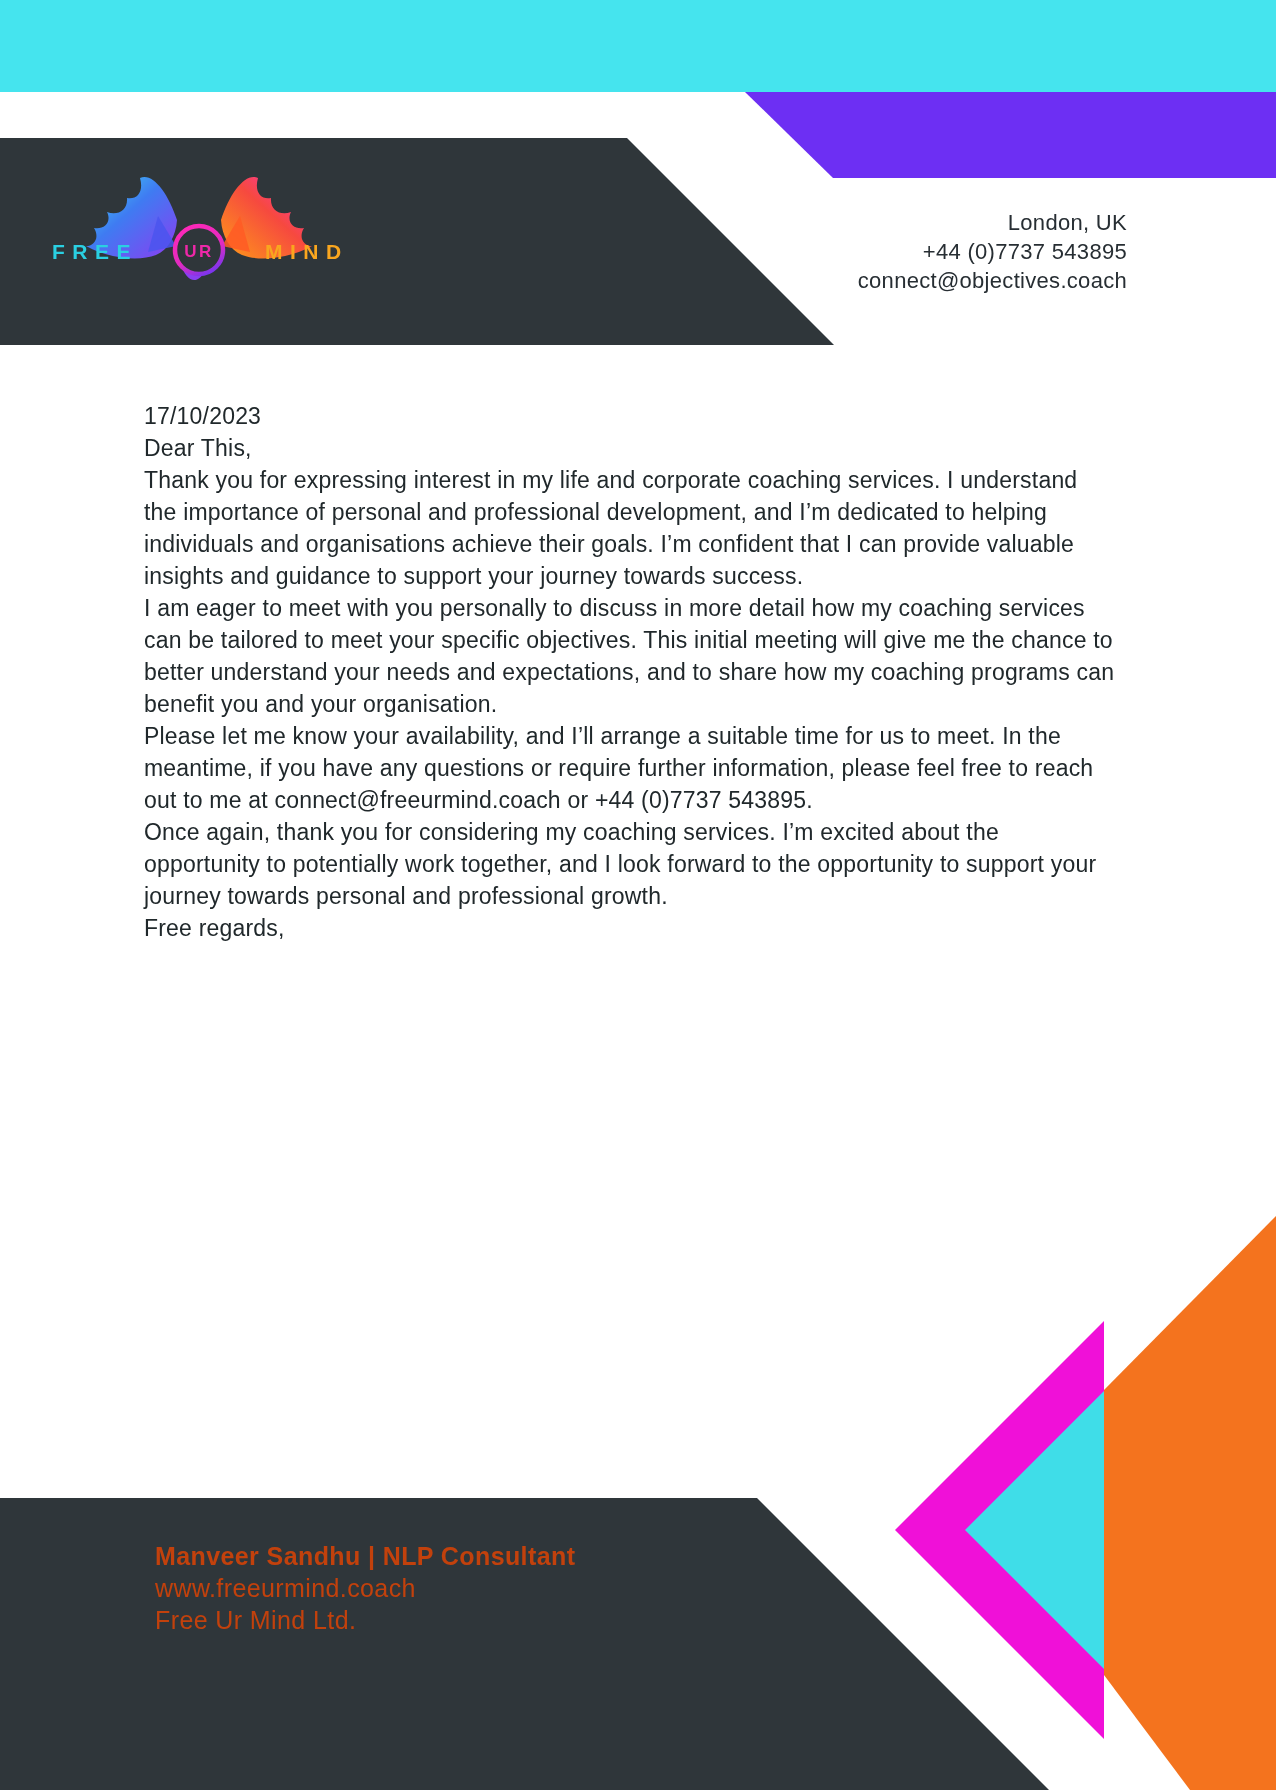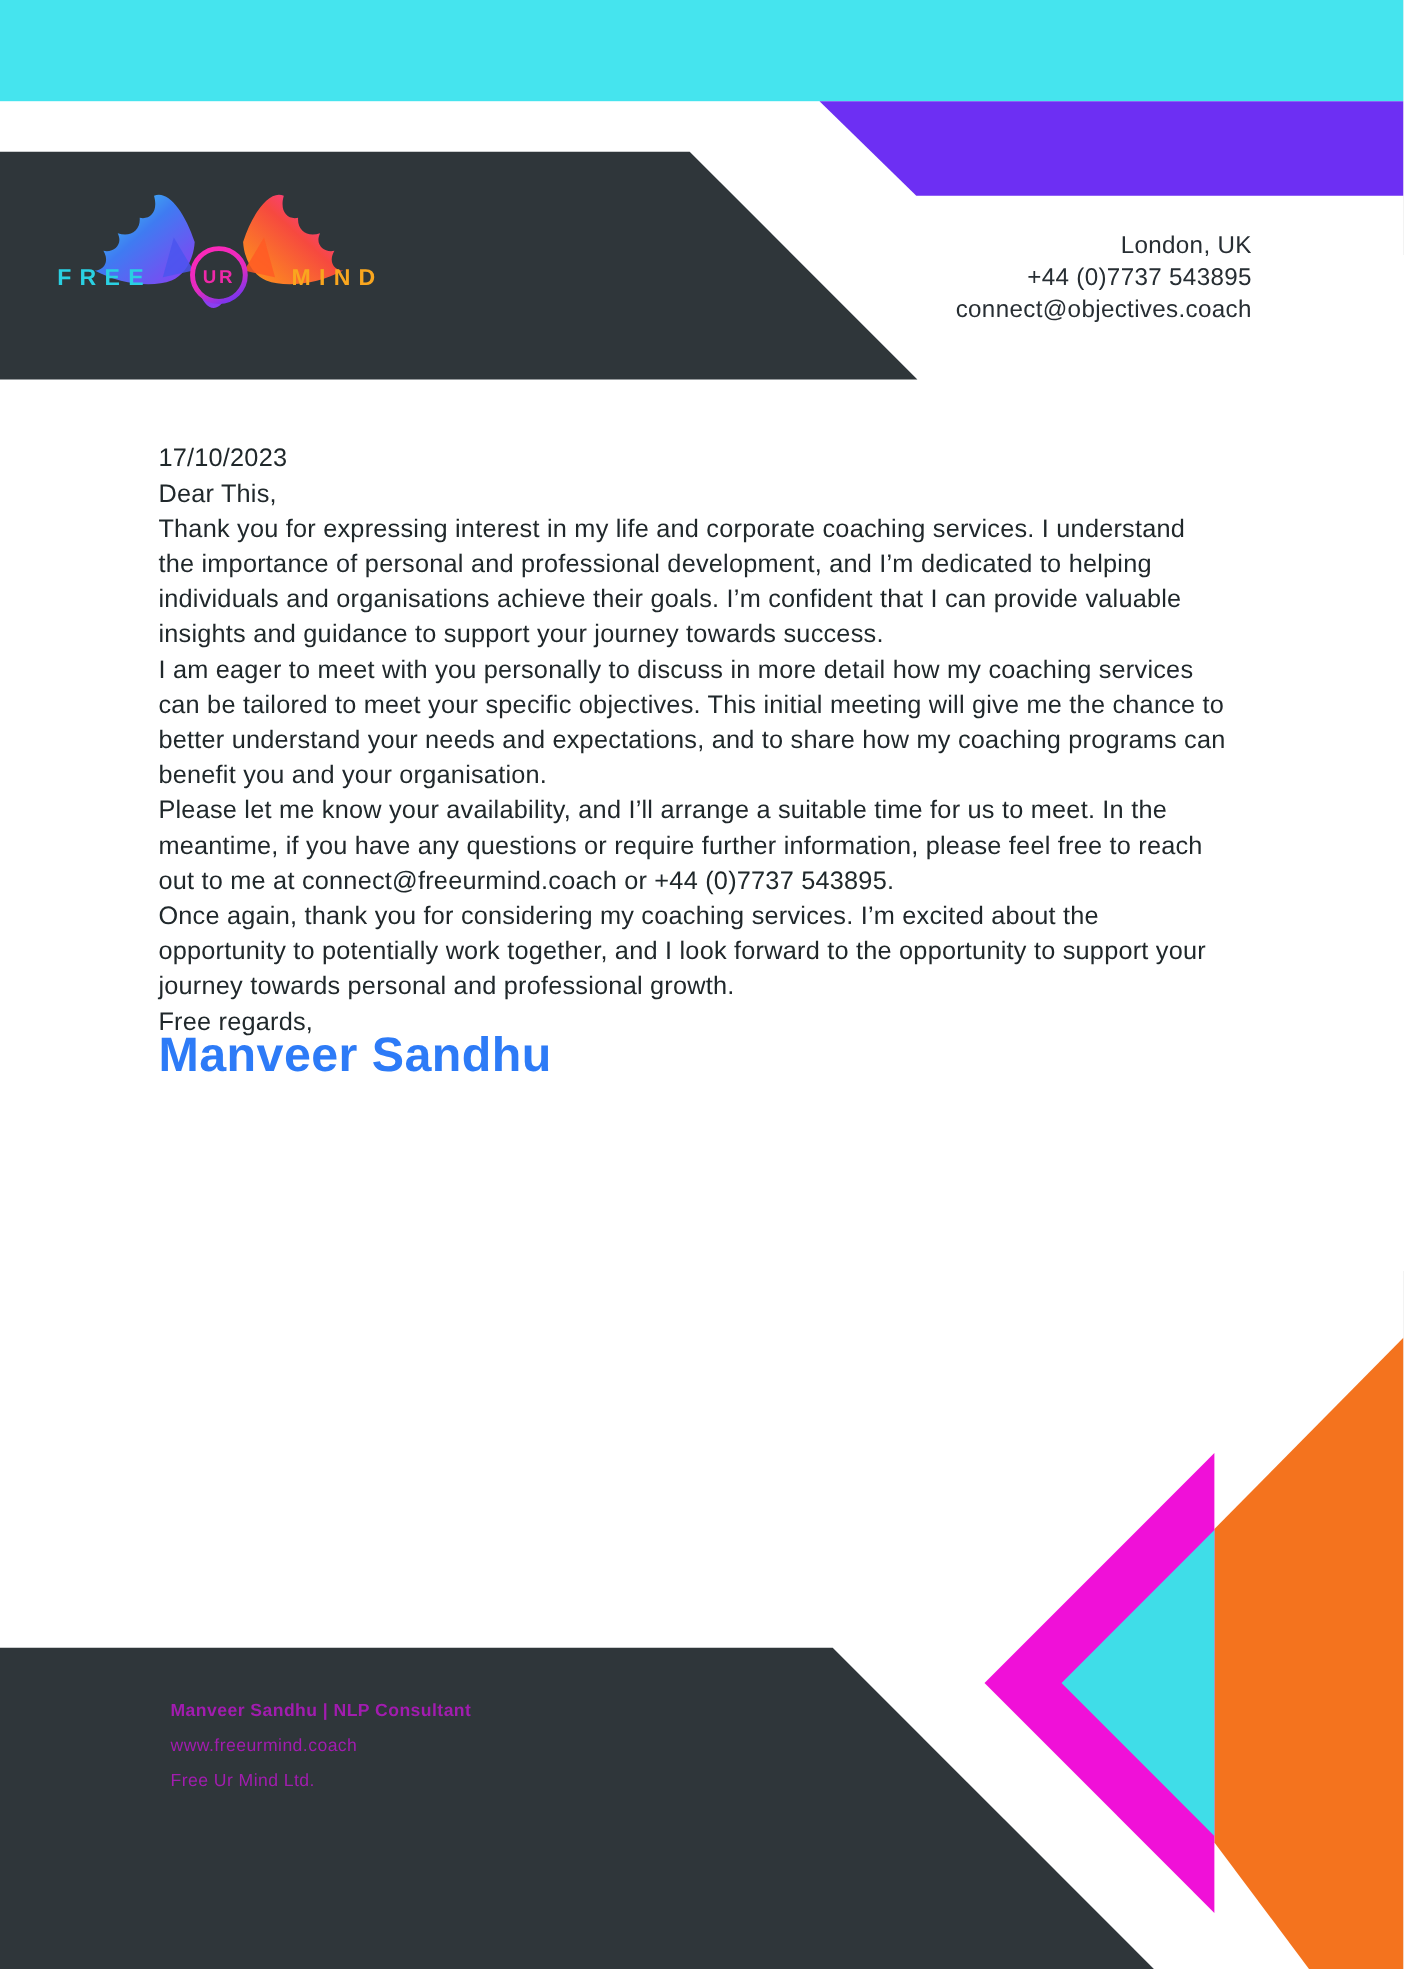--- a/index.html
+++ b/index.html
@@ -15,21 +15,21 @@
   .bg-shapes {
     position: absolute;
     left: 0; top: 0;
     width: 1276px; height: 1790px;
     display: block;
   }
   
   .contact-block {
     position: absolute;
     top: 208px;
-    right: 138px;
+    right: 149px;
     text-align: right;
     font-size: 22px;
     line-height: 29px;
     letter-spacing: 0.3px;
     color: #272e33;
   }
   
   .logo-svg {
     position: absolute;
     left: 40px;
@@ -69,22 +69,22 @@
     font-size: 44px;
     font-weight: 700;
     letter-spacing: 0.4px;
     color: #2d7bf7;
   }
   
   .footer-block {
     position: absolute;
     left: 155px;
     top: 1540px;
-    color: #a21caf;
-    font-size: 16px;
+    color: #c2410c;
+    font-size: 25px;
     line-height: 32px;
     letter-spacing: 0.4px;
   }
   .footer-name { font-weight: 700; }
 </style>
 </head>
 <body>
 
 <div class="page">
 
@@ -157,21 +157,20 @@
   </div>
 
   <div class="letter">
     <p class="date-line">17/10/2023</p>
     <p class="salutation">Dear This,</p>
     <p class="para">Thank you for expressing interest in my life and corporate coaching services. I understand the importance of personal and professional development, and I’m dedicated to helping individuals and organisations achieve their goals. I’m confident that I can provide valuable insights and guidance to support your journey towards success.</p>
     <p class="para">I am eager to meet with you personally to discuss in more detail how my coaching services can be tailored to meet your specific objectives. This initial meeting will give me the chance to better understand your needs and expectations, and to share how my coaching programs can benefit you and your organisation.</p>
     <p class="para">Please let me know your availability, and I’ll arrange a suitable time for us to meet. In the meantime, if you have any questions or require further information, please feel free to reach out to me at connect@freeurmind.coach or +44 (0)7737 543895.</p>
     <p class="para">Once again, thank you for considering my coaching services. I’m excited about the opportunity to potentially work together, and I look forward to the opportunity to support your journey towards personal and professional growth.</p>
     <p class="closing">Free regards,</p>
-    <div class="signature">Manveer Sandhu</div>
   </div>
 
   <div class="footer-block">
     <div class="footer-name">Manveer Sandhu | NLP Consultant</div>
     <div>www.freeurmind.coach</div>
     <div>Free Ur Mind Ltd.</div>
   </div>
 
 </div>
 

